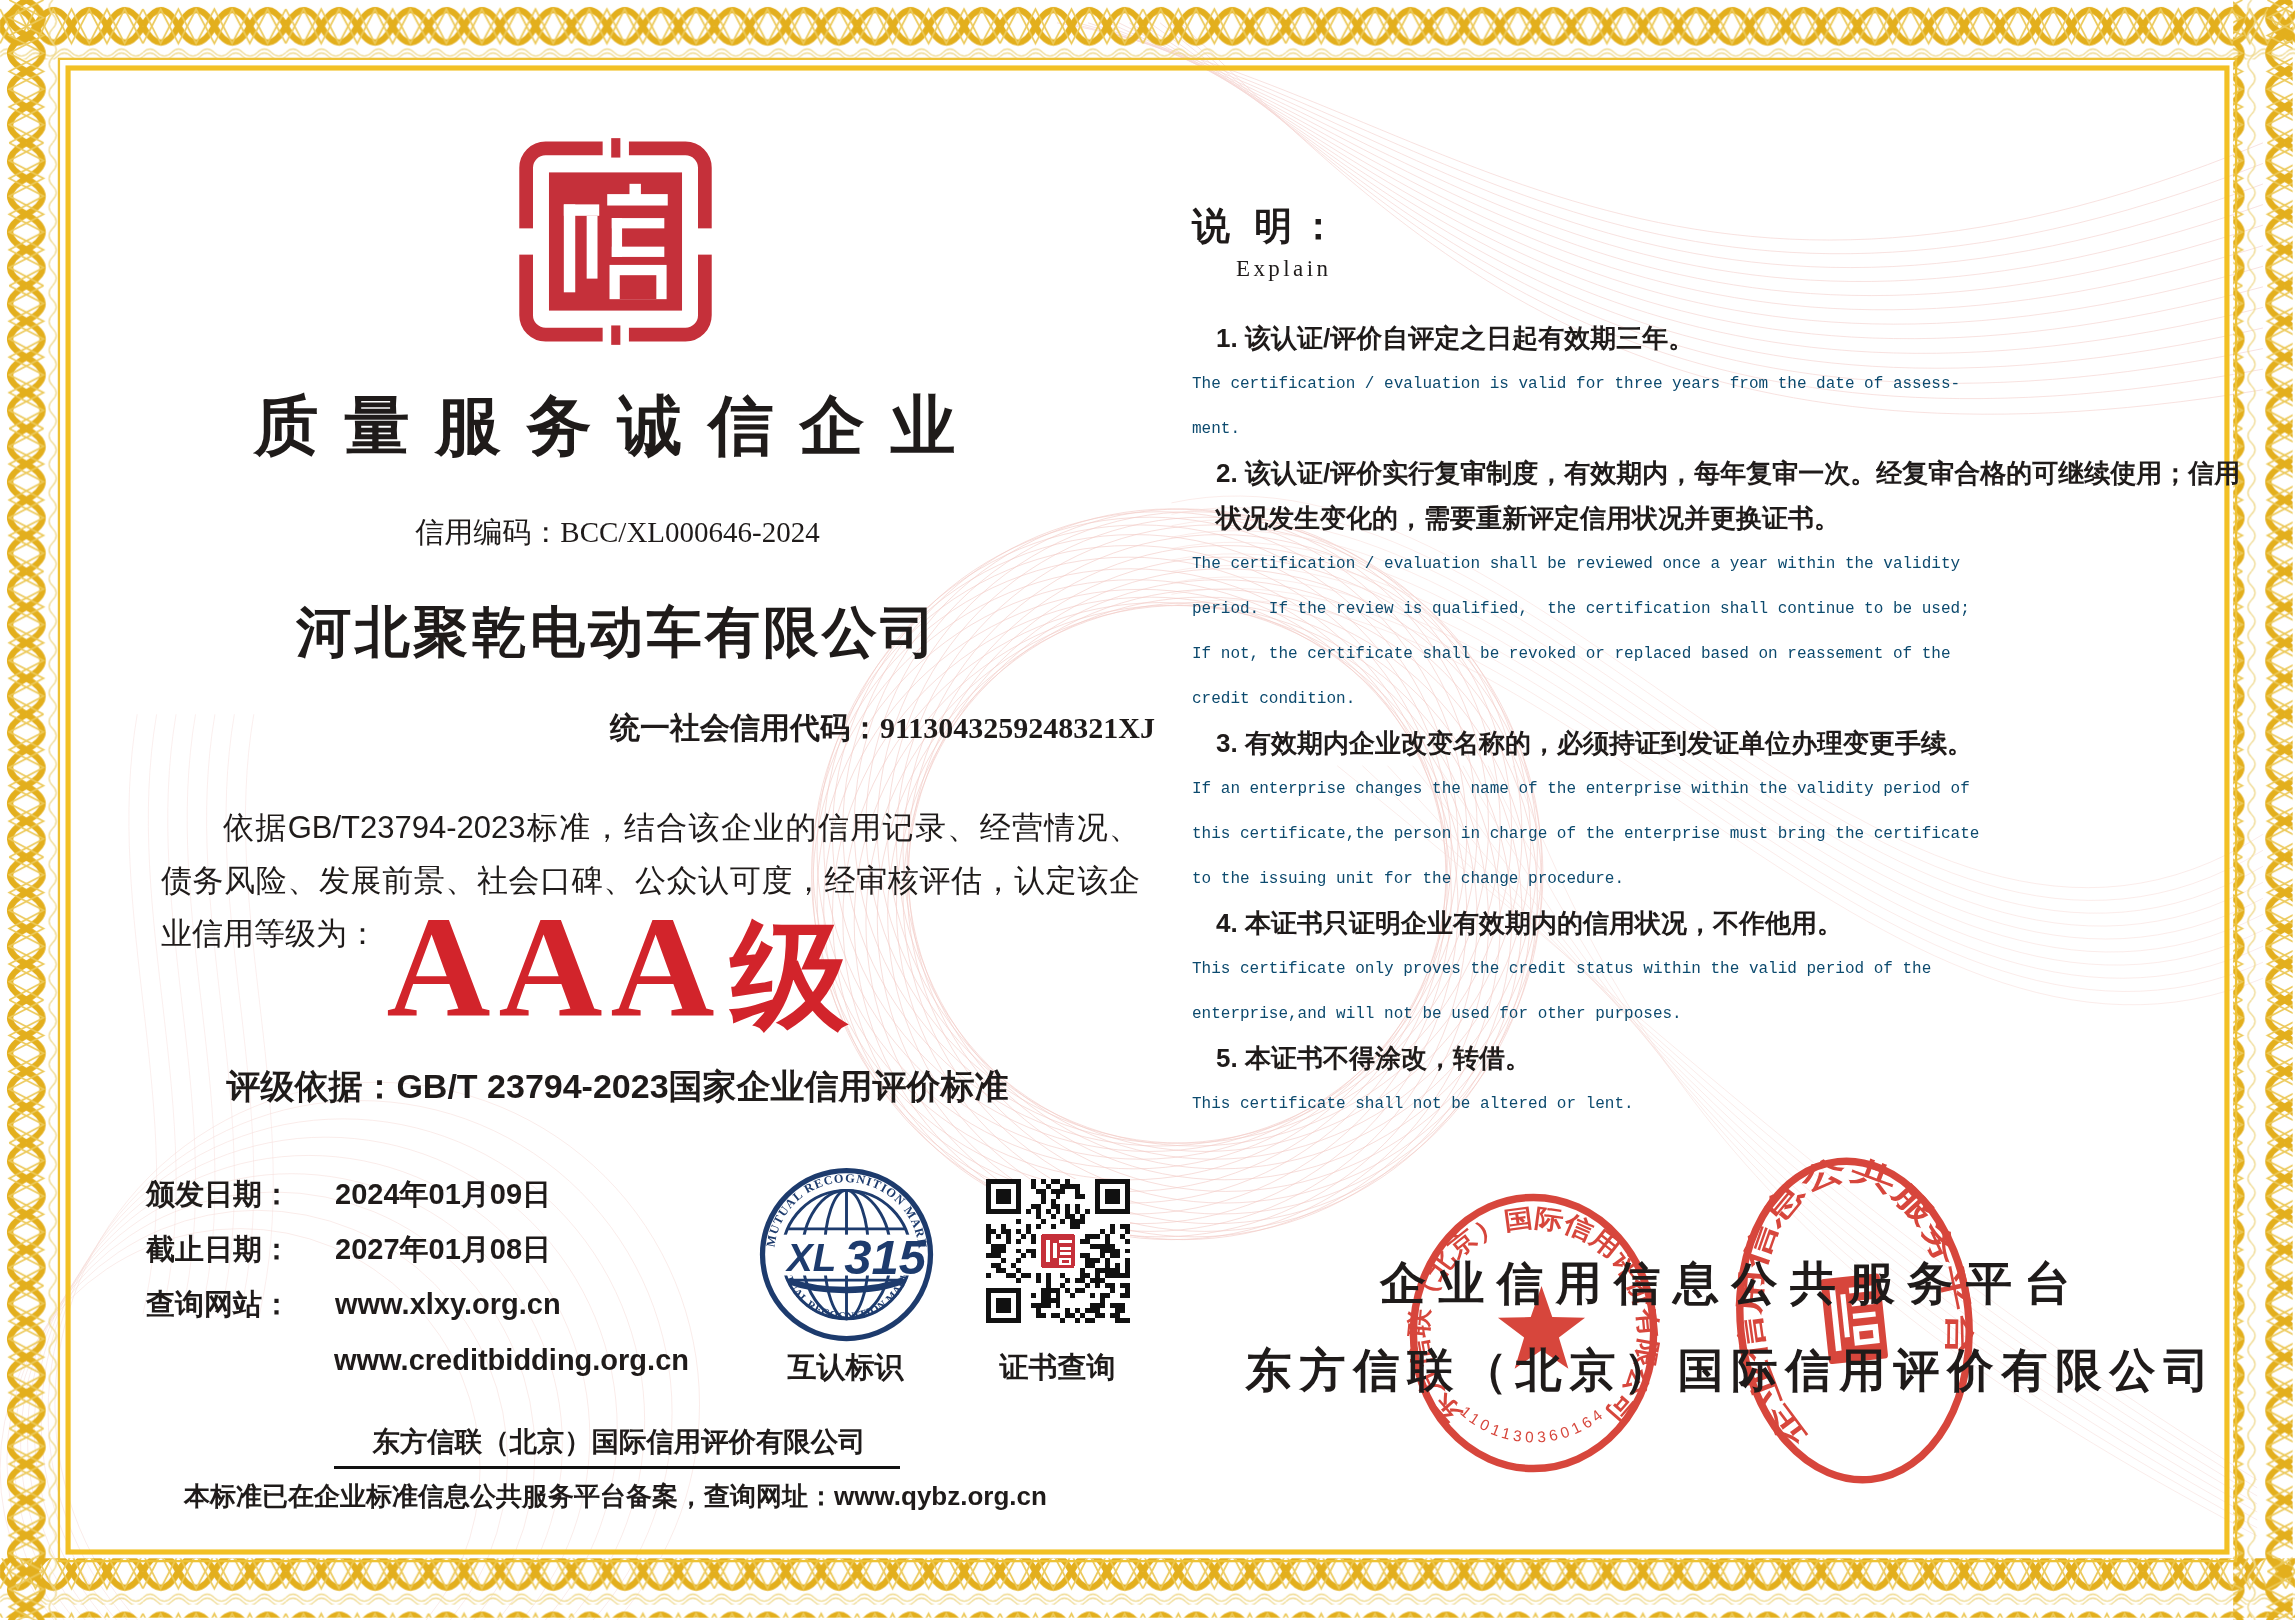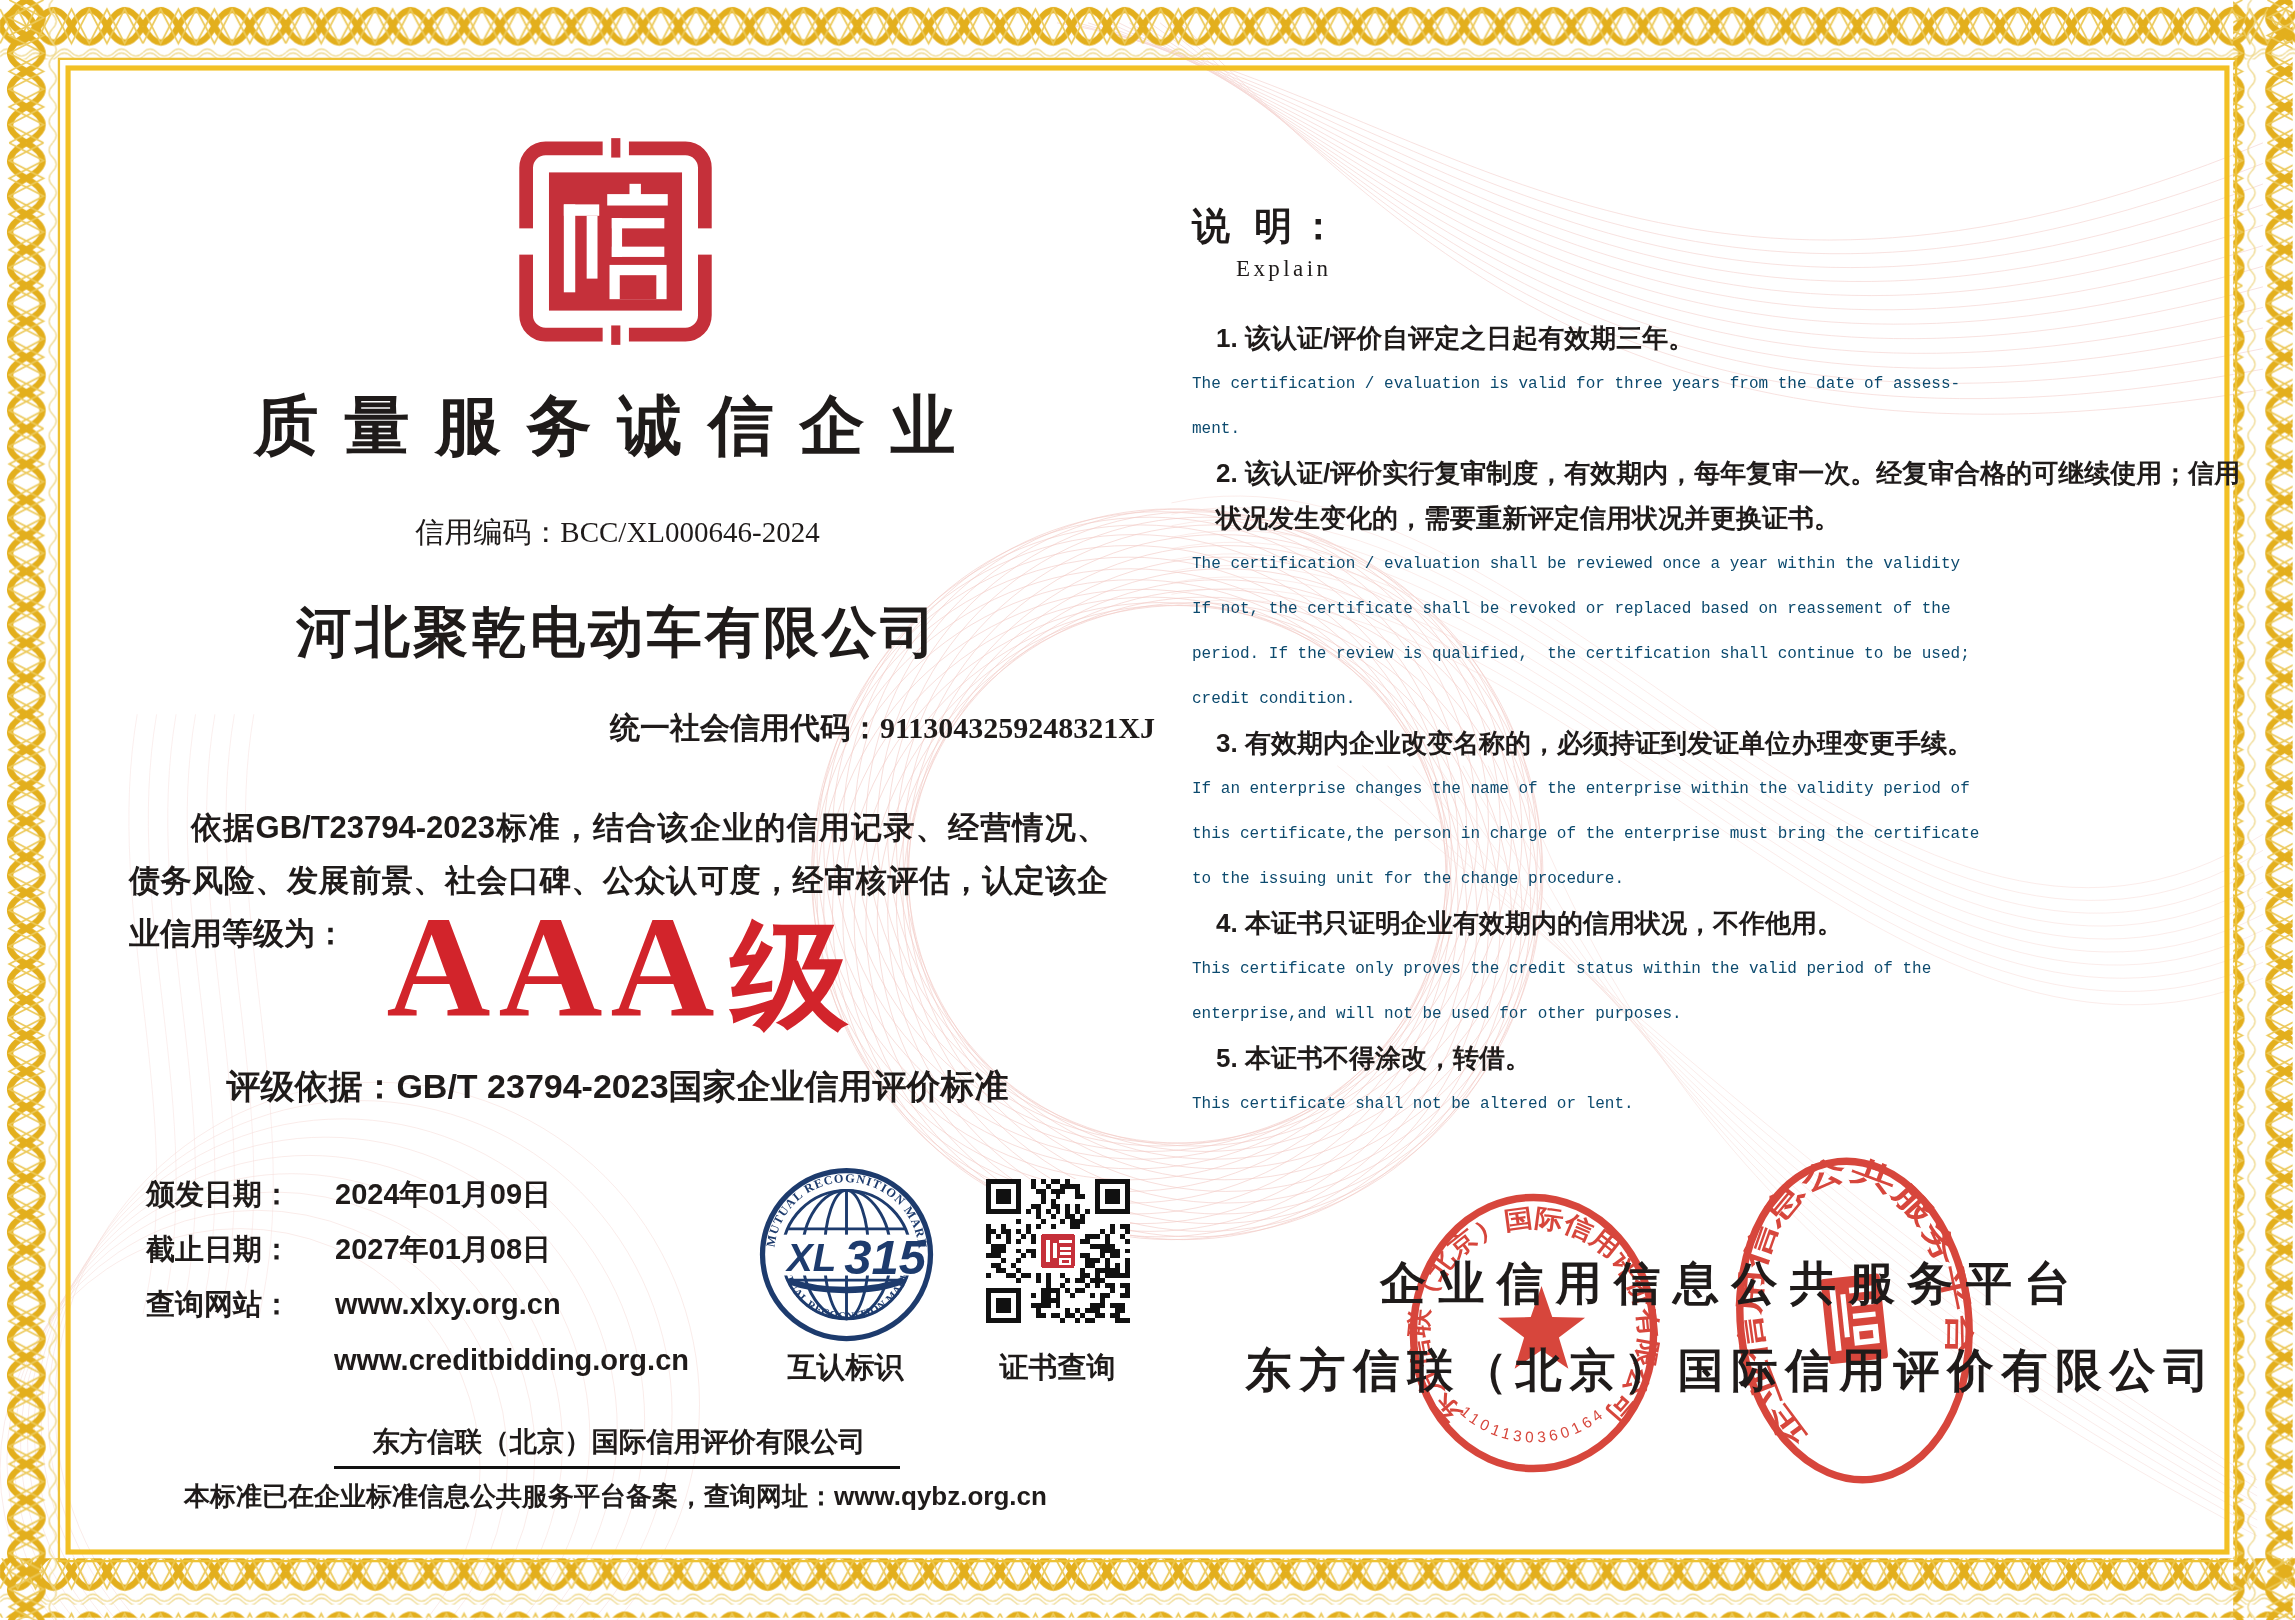--- a/index.html
+++ b/index.html
@@ -5,21 +5,21 @@
   html,body{margin:0;padding:0;background:#ffffff;}
   body{width:2295px;height:1620px;position:relative;overflow:hidden;
        font-family:"Liberation Sans",sans-serif;color:#1f1b1a;}
   .abs{position:absolute;}
   svg{display:block;}
   
   .ttl{font-weight:700;font-size:65px;letter-spacing:26px;text-align:center;white-space:nowrap;}
   .serifline{font-family:"Liberation Serif","DejaVu Serif",serif;font-size:29px;text-align:center;white-space:nowrap;}
   .company{font-family:"Liberation Serif","DejaVu Serif",serif;font-weight:700;font-size:55px;text-align:center;white-space:nowrap;letter-spacing:3.4px;}
   .uscc{font-family:"Liberation Serif","DejaVu Serif",serif;font-weight:700;font-size:30px;text-align:right;white-space:nowrap;}
-  .para{font-weight:700;font-size:31px;line-height:53px;text-align:justify;text-indent:2em;}
+  .para{font-weight:400;font-size:31px;line-height:53px;text-align:justify;text-indent:2em;margin-left:32px;}
   .grade-wrap{display:flex;align-items:baseline;justify-content:center;color:#d2242b;}
   .grade-aaa{font-family:"Liberation Serif","DejaVu Serif",serif;font-weight:700;font-size:144px;letter-spacing:8px;}
   .grade-ji{font-weight:700;font-size:118px;margin-left:8px;}
   .basis{font-weight:700;font-size:34px;text-align:center;white-space:nowrap;}
   .meta-row{display:flex;font-weight:700;font-size:29px;white-space:nowrap;height:55px;align-items:center;}
   .meta-label{width:189px;}
   .site2{font-weight:700;font-size:29px;white-space:nowrap;}
   .mark-label{font-weight:700;font-size:29px;text-align:center;white-space:nowrap;}
   .issuer{font-weight:700;font-size:27.4px;text-align:center;white-space:nowrap;}
   .issuer-underline{background:#111;height:2.9px;}
@@ -498,22 +498,22 @@
 
   <div class="abs xhead" style="left:1192px;top:201px;z-index:2">说 明：</div>
   <div class="abs xhead-en" style="left:1236px;top:256px;z-index:2">Explain</div>
   <div class="abs" style="left:1192px;top:316px;width:1037px;z-index:2">
       <div class="xline zh">1. 该认证/评价自评定之日起有效期三年。</div>
       <div class="xline en">The certification / evaluation is valid for three years from the date of assess-</div>
       <div class="xline en">ment.</div>
       <div class="xline zh">2. 该认证/评价实行复审制度，有效期内，每年复审一次。经复审合格的可继续使用；信用</div>
       <div class="xline zh">状况发生变化的，需要重新评定信用状况并更换证书。</div>
       <div class="xline en">The certification / evaluation shall be reviewed once a year within the validity</div>
+      <div class="xline en">period. If the review is qualified,  the certification shall continue to be used;</div>
       <div class="xline en">If not, the certificate shall be revoked or replaced based on reassement of the</div>
-      <div class="xline en">period. If the review is qualified,  the certification shall continue to be used;</div>
       <div class="xline en">credit condition.</div>
       <div class="xline zh">3. 有效期内企业改变名称的，必须持证到发证单位办理变更手续。</div>
       <div class="xline en">If an enterprise changes the name of the enterprise within the validity period of</div>
       <div class="xline en">this certificate,the person in charge of the enterprise must bring the certificate</div>
       <div class="xline en">to the issuing unit for the change procedure.</div>
       <div class="xline zh">4. 本证书只证明企业有效期内的信用状况，不作他用。</div>
       <div class="xline en">This certificate only proves the credit status within the valid period of the</div>
       <div class="xline en">enterprise,and will not be used for other purposes.</div>
       <div class="xline zh">5. 本证书不得涂改，转借。</div>
       <div class="xline en">This certificate shall not be altered or lent.</div>

